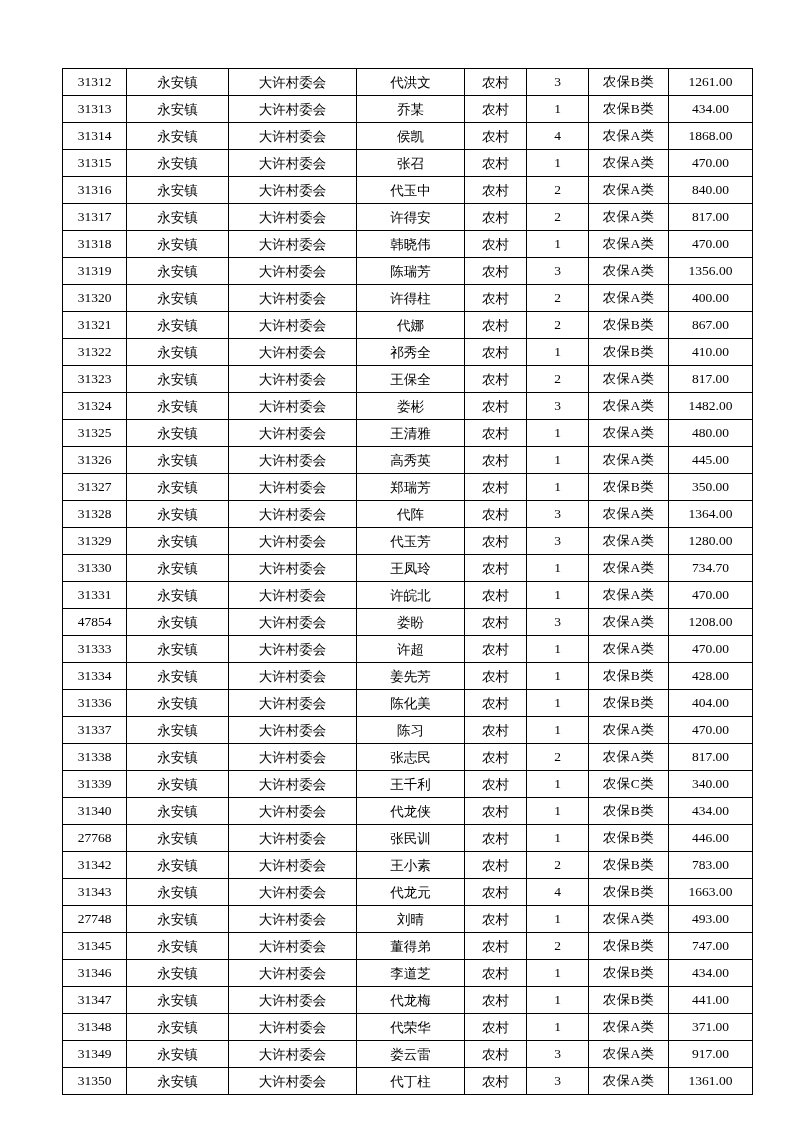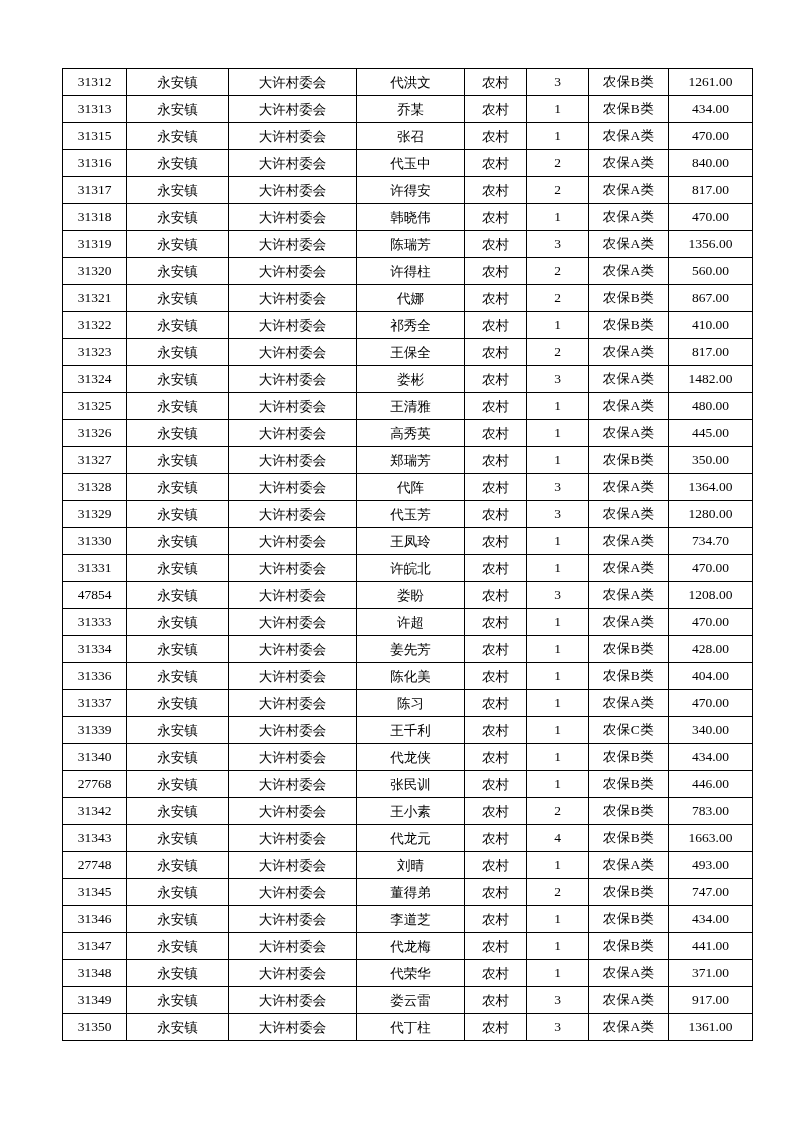--- a/index.html
+++ b/index.html
@@ -78,20 +78,30 @@
           <td class="col-cell-id">31313</td>
           <td class="cn">永安镇</td>
           <td class="cn">大许村委会</td>
           <td class="cn">乔某</td>
           <td class="cn">农村</td>
           <td>1</td>
           <td class="cn-wide">农保B类</td>
           <td>434.00</td>
         </tr>
         <tr>
+          <td class="col-cell-id">31314</td>
+          <td class="cn">永安镇</td>
+          <td class="cn">大许村委会</td>
+          <td class="cn">侯凯</td>
+          <td class="cn">农村</td>
+          <td>4</td>
+          <td class="cn-wide">农保A类</td>
+          <td>1868.00</td>
+        </tr>
+        <tr>
           <td class="col-cell-id">31315</td>
           <td class="cn">永安镇</td>
           <td class="cn">大许村委会</td>
           <td class="cn">张召</td>
           <td class="cn">农村</td>
           <td>1</td>
           <td class="cn-wide">农保A类</td>
           <td>470.00</td>
         </tr>
         <tr>
@@ -135,21 +145,21 @@
           <td>1356.00</td>
         </tr>
         <tr>
           <td class="col-cell-id">31320</td>
           <td class="cn">永安镇</td>
           <td class="cn">大许村委会</td>
           <td class="cn">许得柱</td>
           <td class="cn">农村</td>
           <td>2</td>
           <td class="cn-wide">农保A类</td>
-          <td>560.00</td>
+          <td>400.00</td>
         </tr>
         <tr>
           <td class="col-cell-id">31321</td>
           <td class="cn">永安镇</td>
           <td class="cn">大许村委会</td>
           <td class="cn">代娜</td>
           <td class="cn">农村</td>
           <td>2</td>
           <td class="cn-wide">农保B类</td>
           <td>867.00</td>
@@ -296,20 +306,30 @@
         </tr>
         <tr>
           <td class="col-cell-id">31337</td>
           <td class="cn">永安镇</td>
           <td class="cn">大许村委会</td>
           <td class="cn">陈习</td>
           <td class="cn">农村</td>
           <td>1</td>
           <td class="cn-wide">农保A类</td>
           <td>470.00</td>
+        </tr>
+        <tr>
+          <td class="col-cell-id">31338</td>
+          <td class="cn">永安镇</td>
+          <td class="cn">大许村委会</td>
+          <td class="cn">张志民</td>
+          <td class="cn">农村</td>
+          <td>2</td>
+          <td class="cn-wide">农保A类</td>
+          <td>817.00</td>
         </tr>
         <tr>
           <td class="col-cell-id">31339</td>
           <td class="cn">永安镇</td>
           <td class="cn">大许村委会</td>
           <td class="cn">王千利</td>
           <td class="cn">农村</td>
           <td>1</td>
           <td class="cn-wide">农保C类</td>
           <td>340.00</td>

